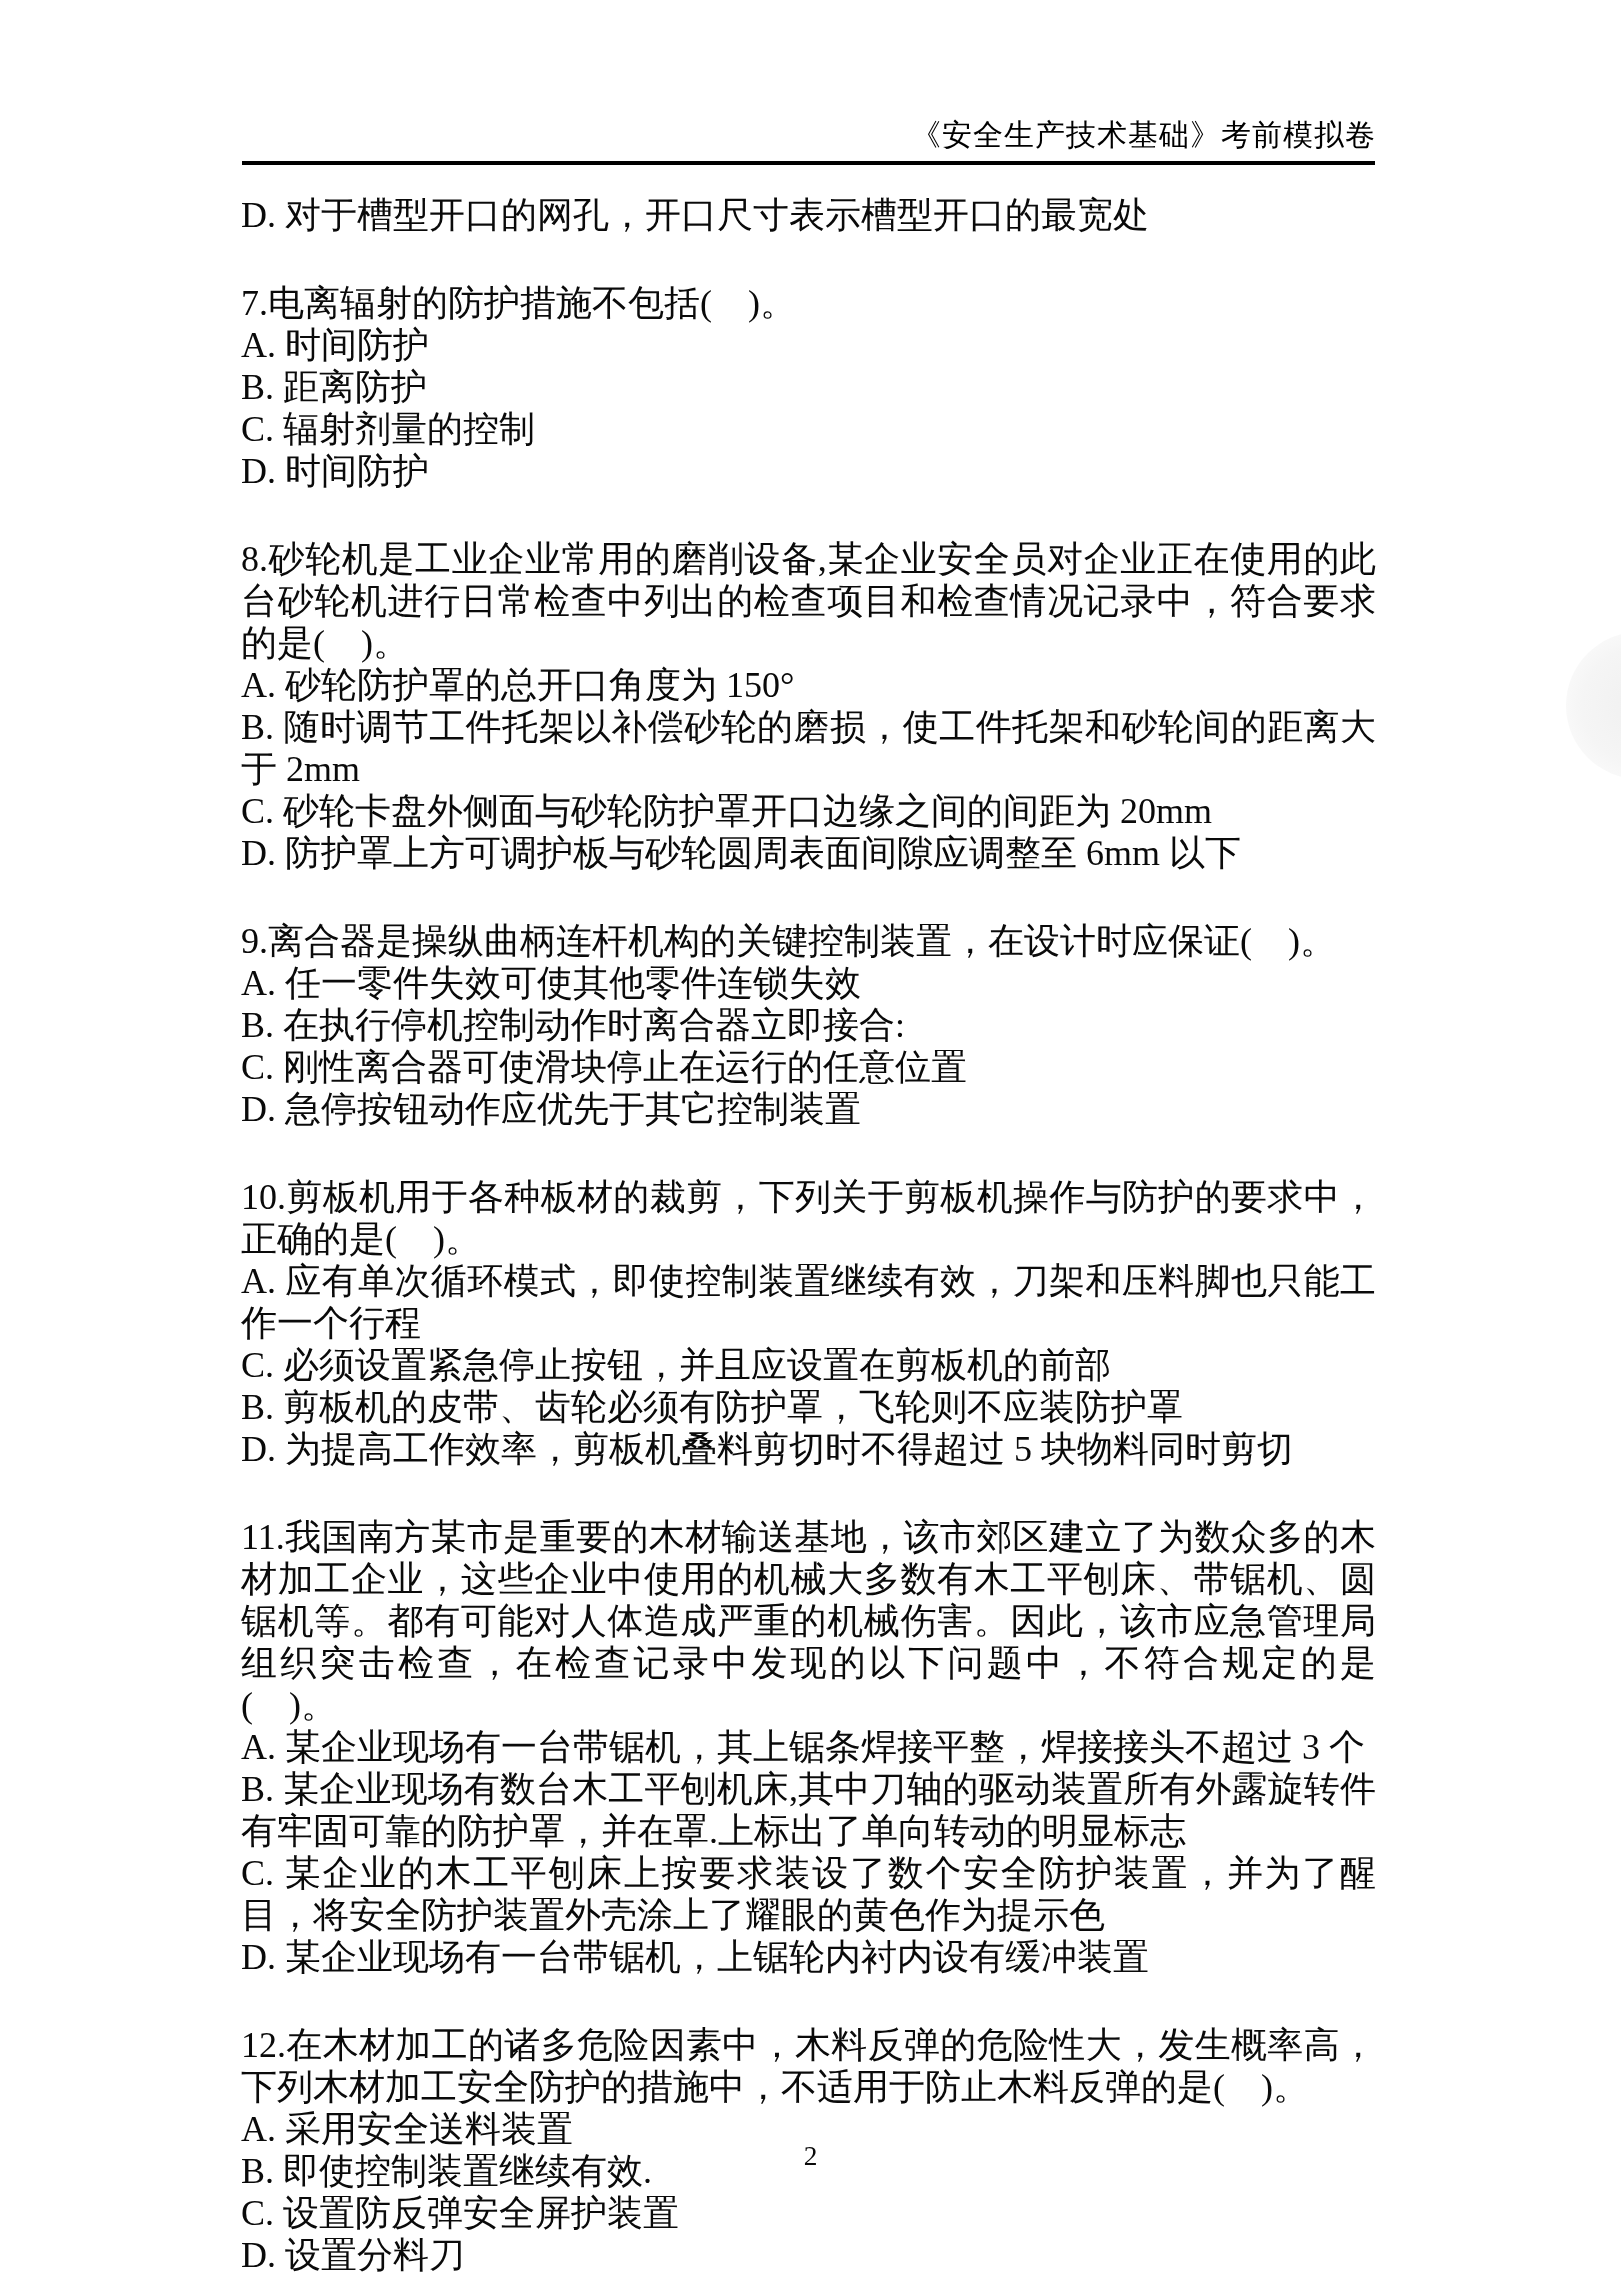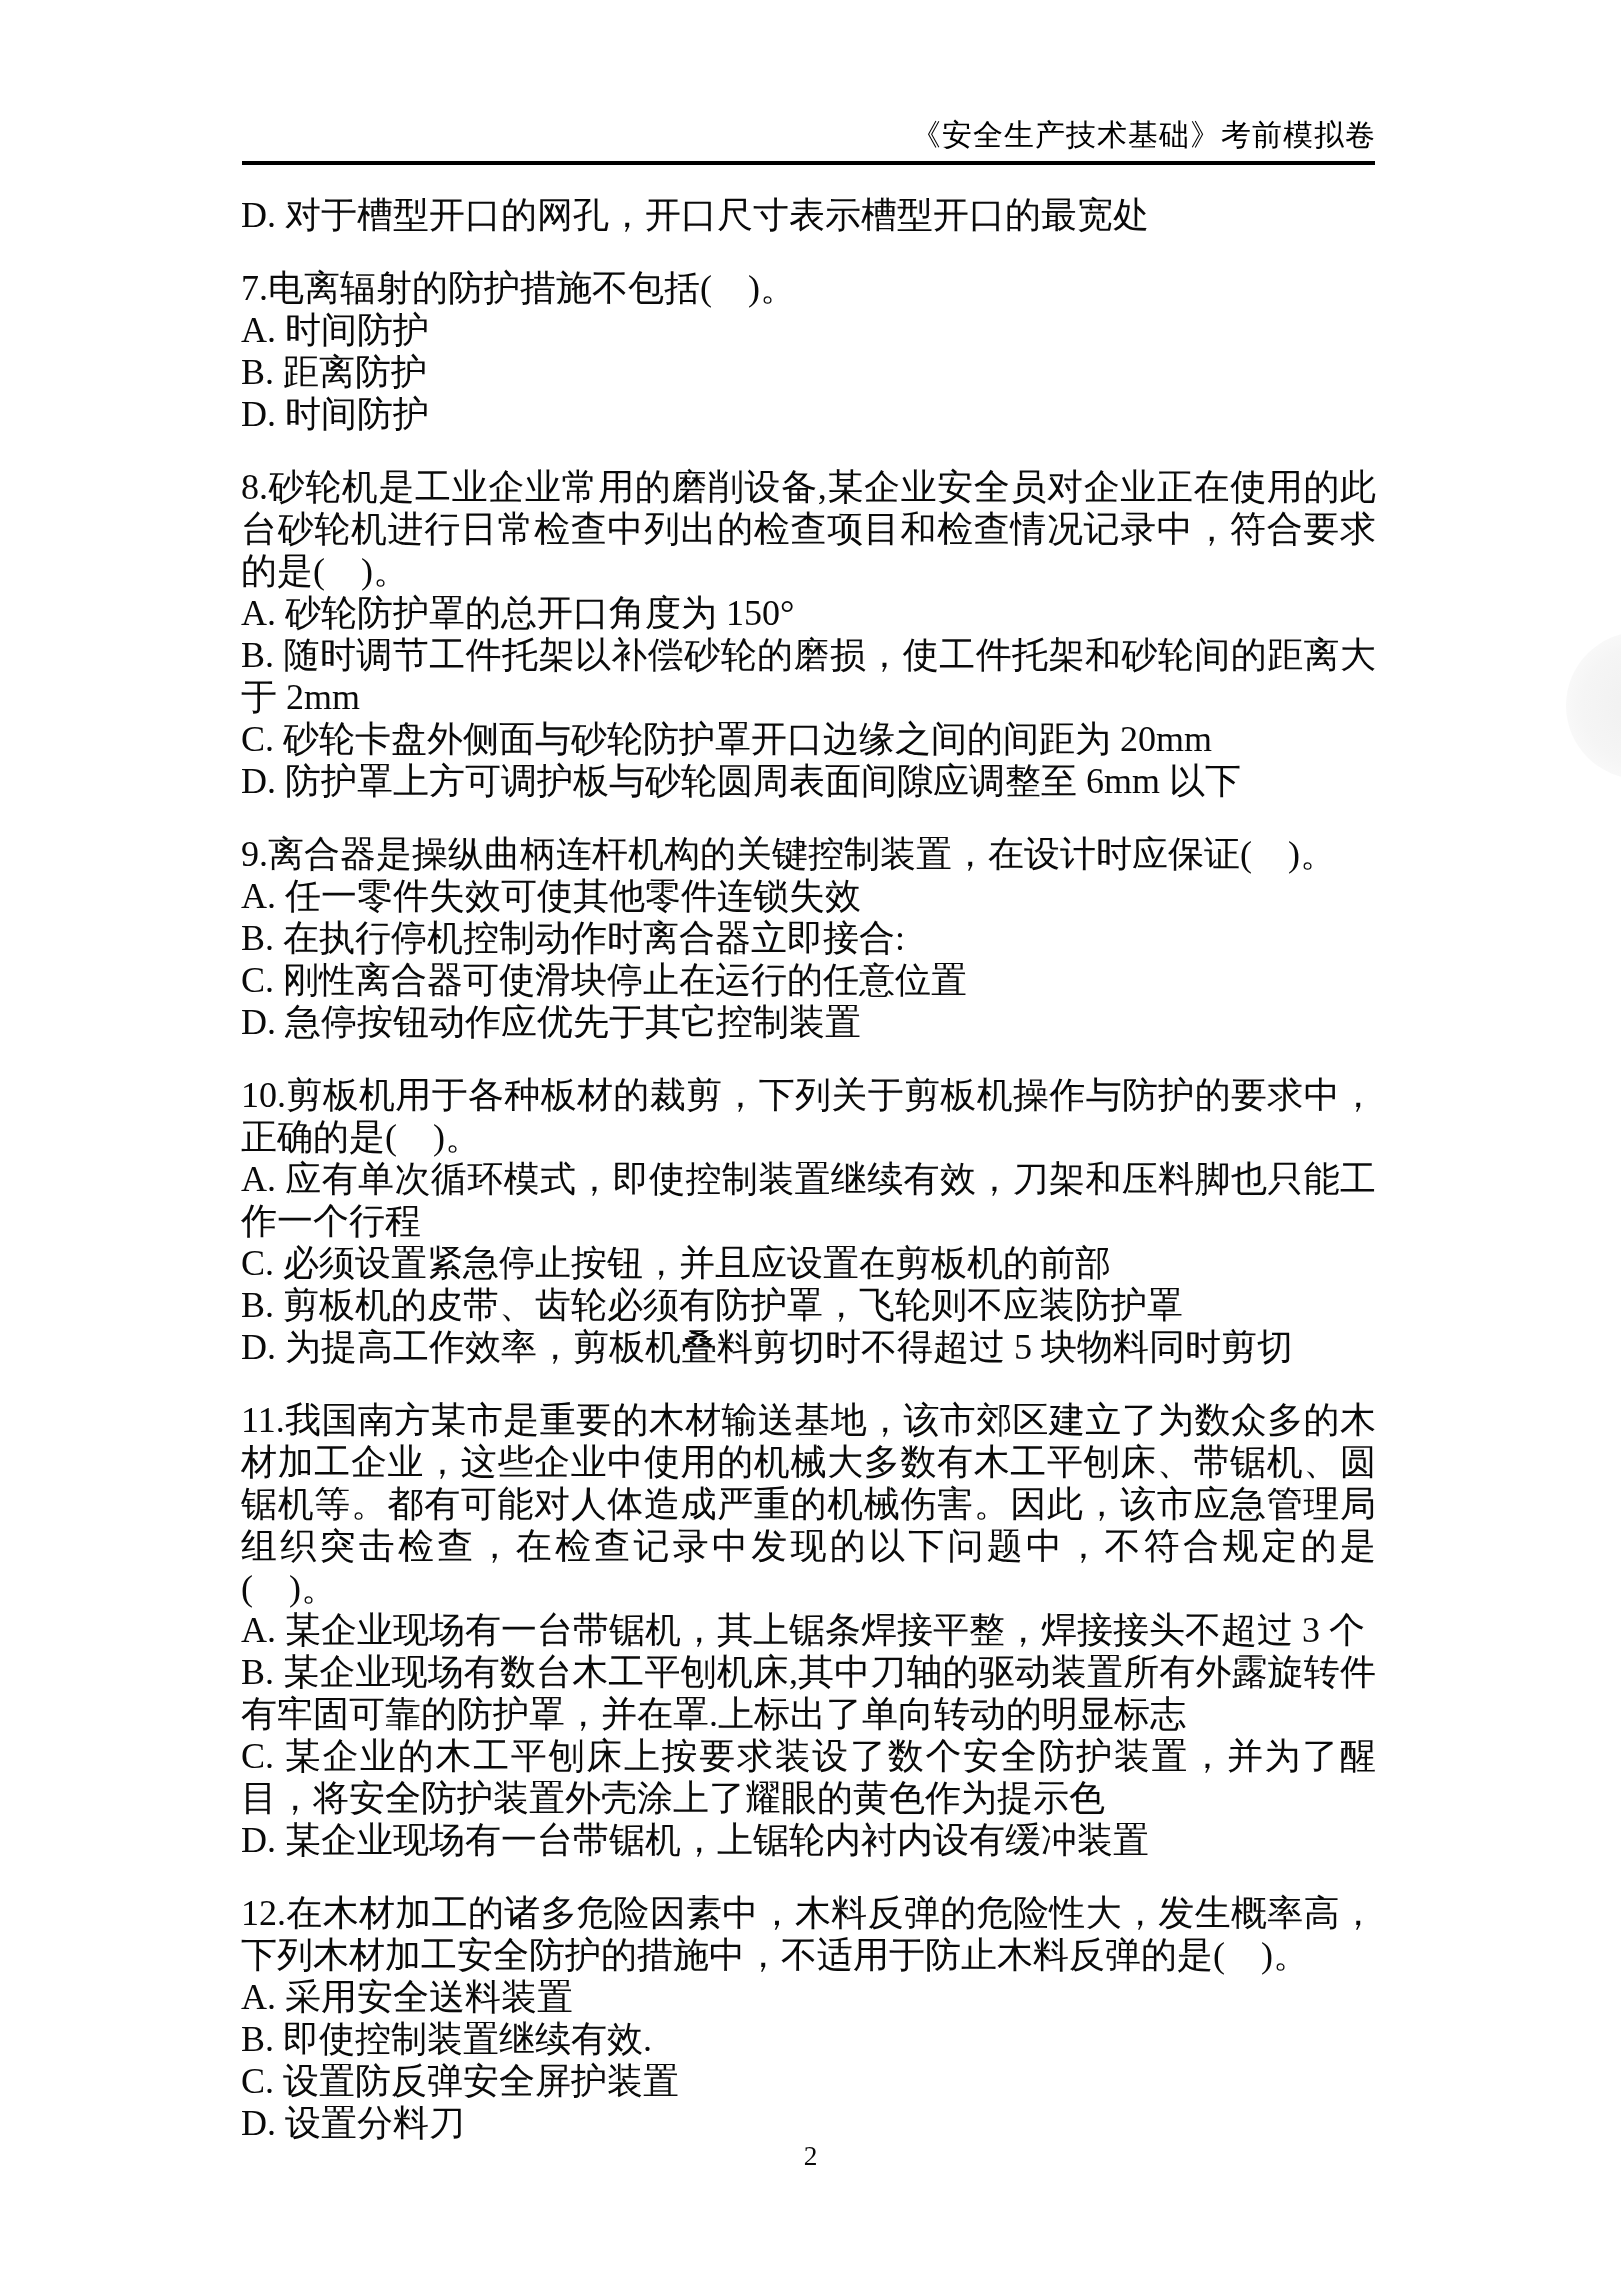--- a/index.html
+++ b/index.html
@@ -44,21 +44,21 @@
     background: #000000;
   }
   .content {
     margin: 29px 245px 0 241px;
     font-size: 36px;
     line-height: 42px;
     text-align: justify;
     text-justify: inter-ideograph;
   }
   .question {
-    margin-top: 31px;
+    margin-top: 46px;
   }
   .stem, .option, .carryover {
     min-height: 42px;
   }
   .page-number {
     position: absolute;
     top: 2135px;
     left: 0;
     width: 100%;
     text-align: center;
@@ -78,20 +78,21 @@
   <div class="header-rule"></div>
 
   <div class="content">
 
     <div class="carryover">D. 对于槽型开口的网孔，开口尺寸表示槽型开口的最宽处</div>
 
     <section class="question">
       <div class="stem">7.电离辐射的防护措施不包括(　)。</div>
       <div class="option">A. 时间防护</div>
       <div class="option">B. 距离防护</div>
+      <div class="option">C. 辐射剂量的控制</div>
       <div class="option">D. 时间防护</div>
     </section>
 
     <section class="question">
       <div class="stem">8.砂轮机是工业企业常用的磨削设备,某企业安全员对企业正在使用的此台砂轮机进行日常检查中列出的检查项目和检查情况记录中，符合要求的是(　)。</div>
       <div class="option">A. 砂轮防护罩的总开口角度为 150°</div>
       <div class="option">B. 随时调节工件托架以补偿砂轮的磨损，使工件托架和砂轮间的距离大于 2mm</div>
       <div class="option">C. 砂轮卡盘外侧面与砂轮防护罩开口边缘之间的间距为 20mm</div>
       <div class="option">D. 防护罩上方可调护板与砂轮圆周表面间隙应调整至 6mm 以下</div>
     </section>

